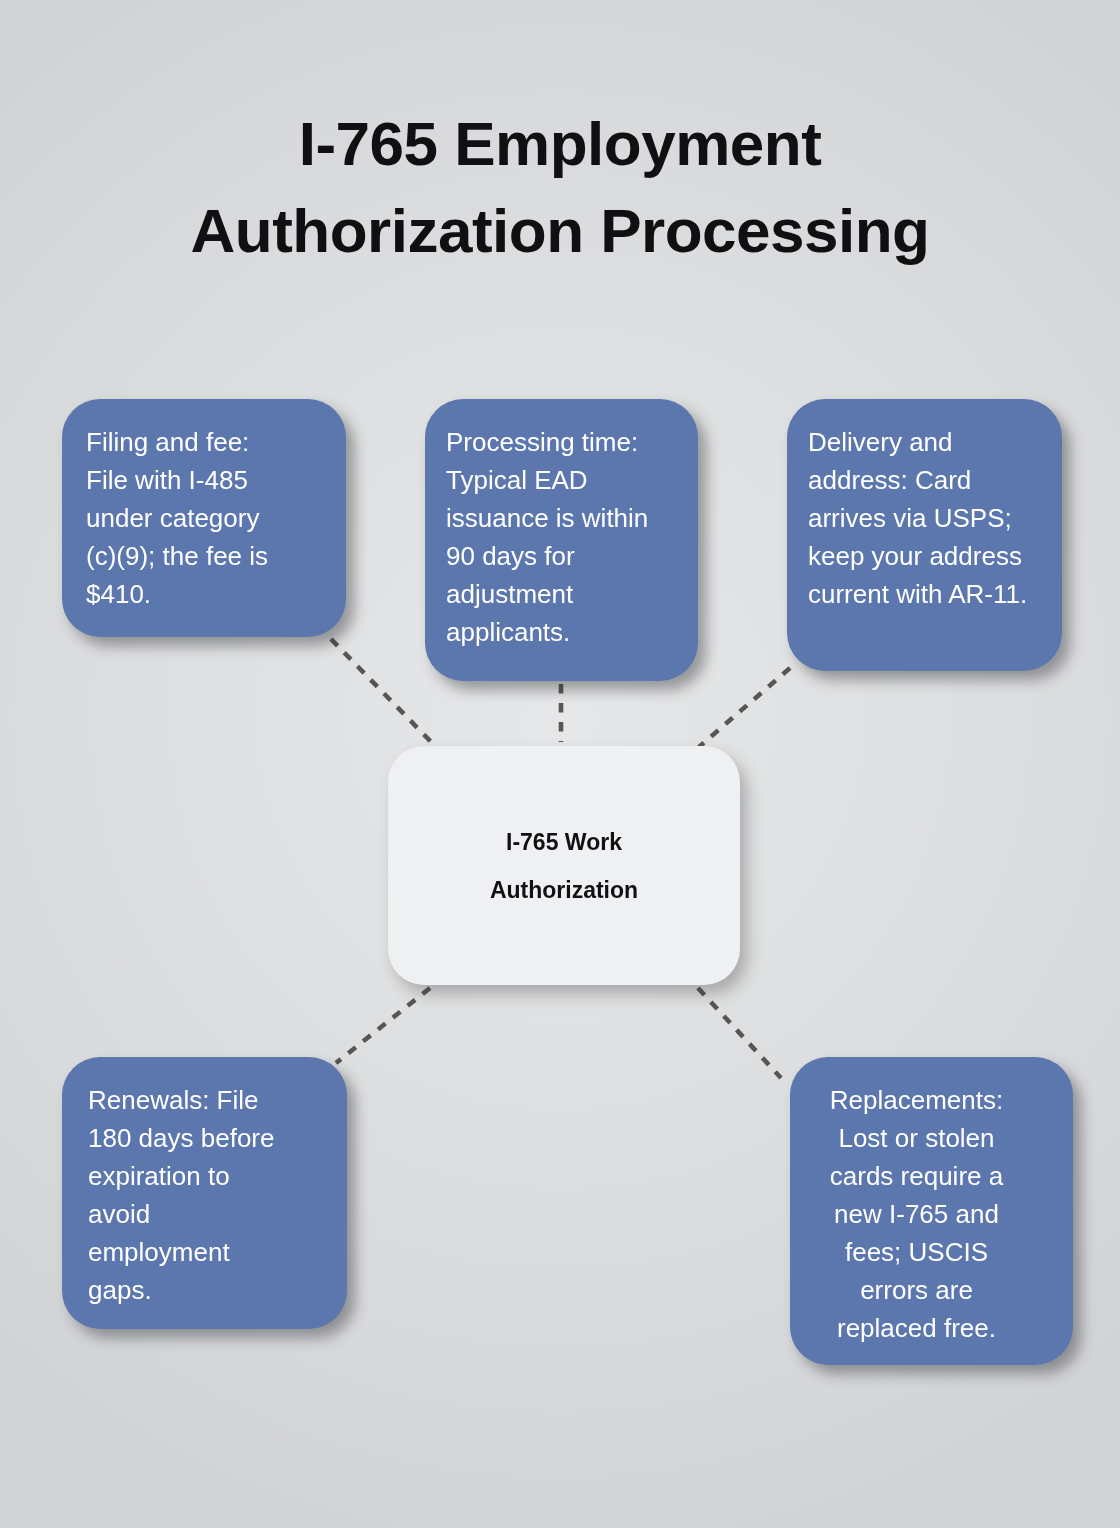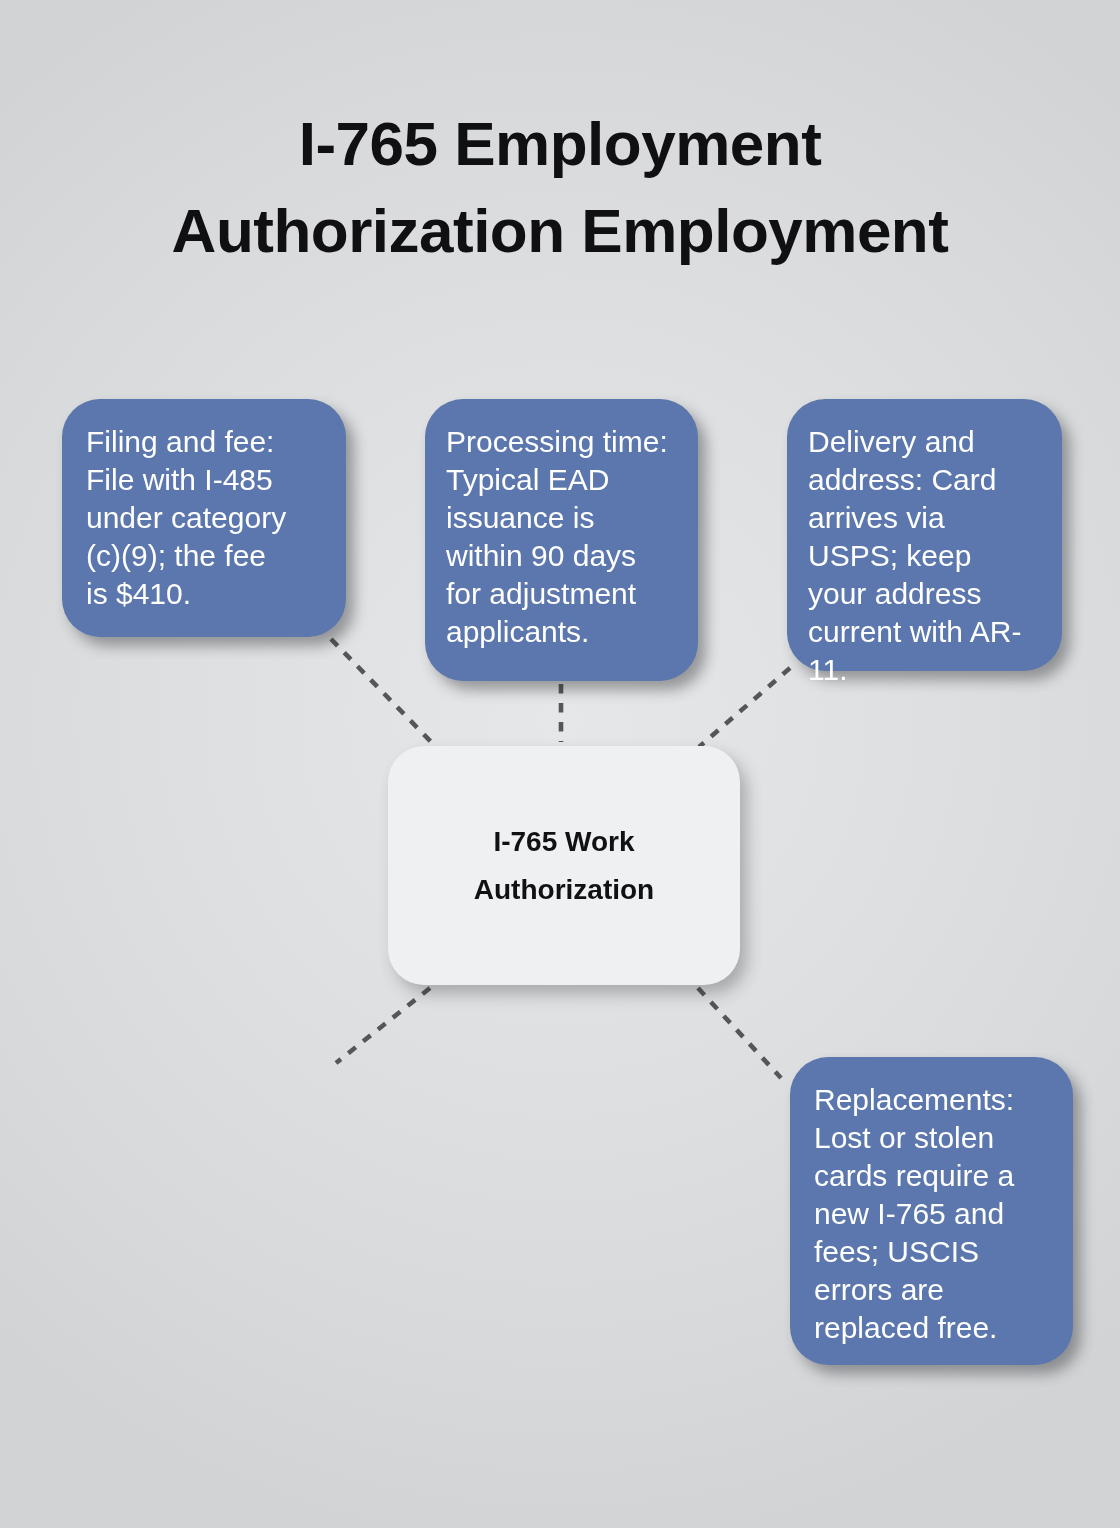--- a/index.html
+++ b/index.html
@@ -46,51 +46,51 @@
     position: absolute;
     background: var(--node-fill, #5c77ad);
     border-radius: 38px;
     box-shadow: 8px 9px 14px rgba(40, 42, 48, 0.42);
     color: var(--node-text, #ffffff);
     box-sizing: border-box;
   }
   .node p {
     margin: 0;
     padding: 0;
-    font-size: 30px;
+    font-size: 26px;
     line-height: 38px;
     font-weight: 400;
   }
   .center-node {
     position: absolute;
     left: 388px;
     top: 746px;
     width: 352px;
     height: 239px;
     background: var(--center-fill, #eff0f2);
     border-radius: 36px;
     box-shadow: 7px 9px 16px rgba(40, 42, 48, 0.30);
     display: flex;
     align-items: center;
     justify-content: center;
   }
   .center-node .center-label {
     text-align: center;
-    font-size: 28px;
+    font-size: 23px;
     line-height: 48px;
     font-weight: 700;
     color: var(--center-text, #111113);
   }
 </style>
 </head>
 <body>
 
 <div class="canvas">
 
-  <h1 class="title"><span>I-765 Employment</span><br><span>Authorization Employment</span></h1>
+  <h1 class="title"><span>I-765 Employment</span><br><span>Authorization Processing</span></h1>
 
   <svg class="connectors" viewBox="0 0 1120 1528">
     <line x1="331" y1="639" x2="437" y2="748"></line>
     <line x1="561" y1="684" x2="561" y2="742"></line>
     <line x1="790" y1="668" x2="699" y2="747"></line>
     <line x1="430" y1="988" x2="336" y2="1063"></line>
     <line x1="698" y1="988" x2="781" y2="1078"></line>
   </svg>
 
   <div class="node" style="left:62px; top:399px; width:284px; height:238px; padding:24px 0 0 24px;">
@@ -98,22 +98,25 @@
   </div>
 
   <div class="node" style="left:425px; top:399px; width:273px; height:282px; padding:24px 14px 0 21px;">
     <p style="max-width:232px">Processing time: Typical EAD issuance is within 90 days for adjustment applicants.</p>
   </div>
 
   <div class="node" style="left:787px; top:399px; width:275px; height:272px; padding:24px 12px 0 21px;">
     <p style="max-width:224px">Delivery and address: Card arrives via USPS; keep your address current with AR-11.</p>
   </div>
 
+  <div class="node" style="left:62px; top:1057px; width:285px; height:272px; padding:24px 0 0 26px;">
+    <p style="max-width:202px">Renewals: File 180 days before expiration to avoid employment gaps.</p>
+  </div>
 
-  <div class="node" style="left:790px; top:1057px; width:283px; height:308px; padding:24px 0 0 24px;">
+  <div class="node" style="left:790px; top:1057px; width:283px; height:308px; padding:24px 0 0 24px;text-align:center;">
     <p style="max-width:205px">Replacements: Lost or stolen cards require a new I-765 and fees; USCIS errors are replaced free.</p>
   </div>
 
   <div class="center-node">
     <div class="center-label"><span>I-765 Work</span><br><span>Authorization</span></div>
   </div>
 
 </div>
 
 </body></html>

